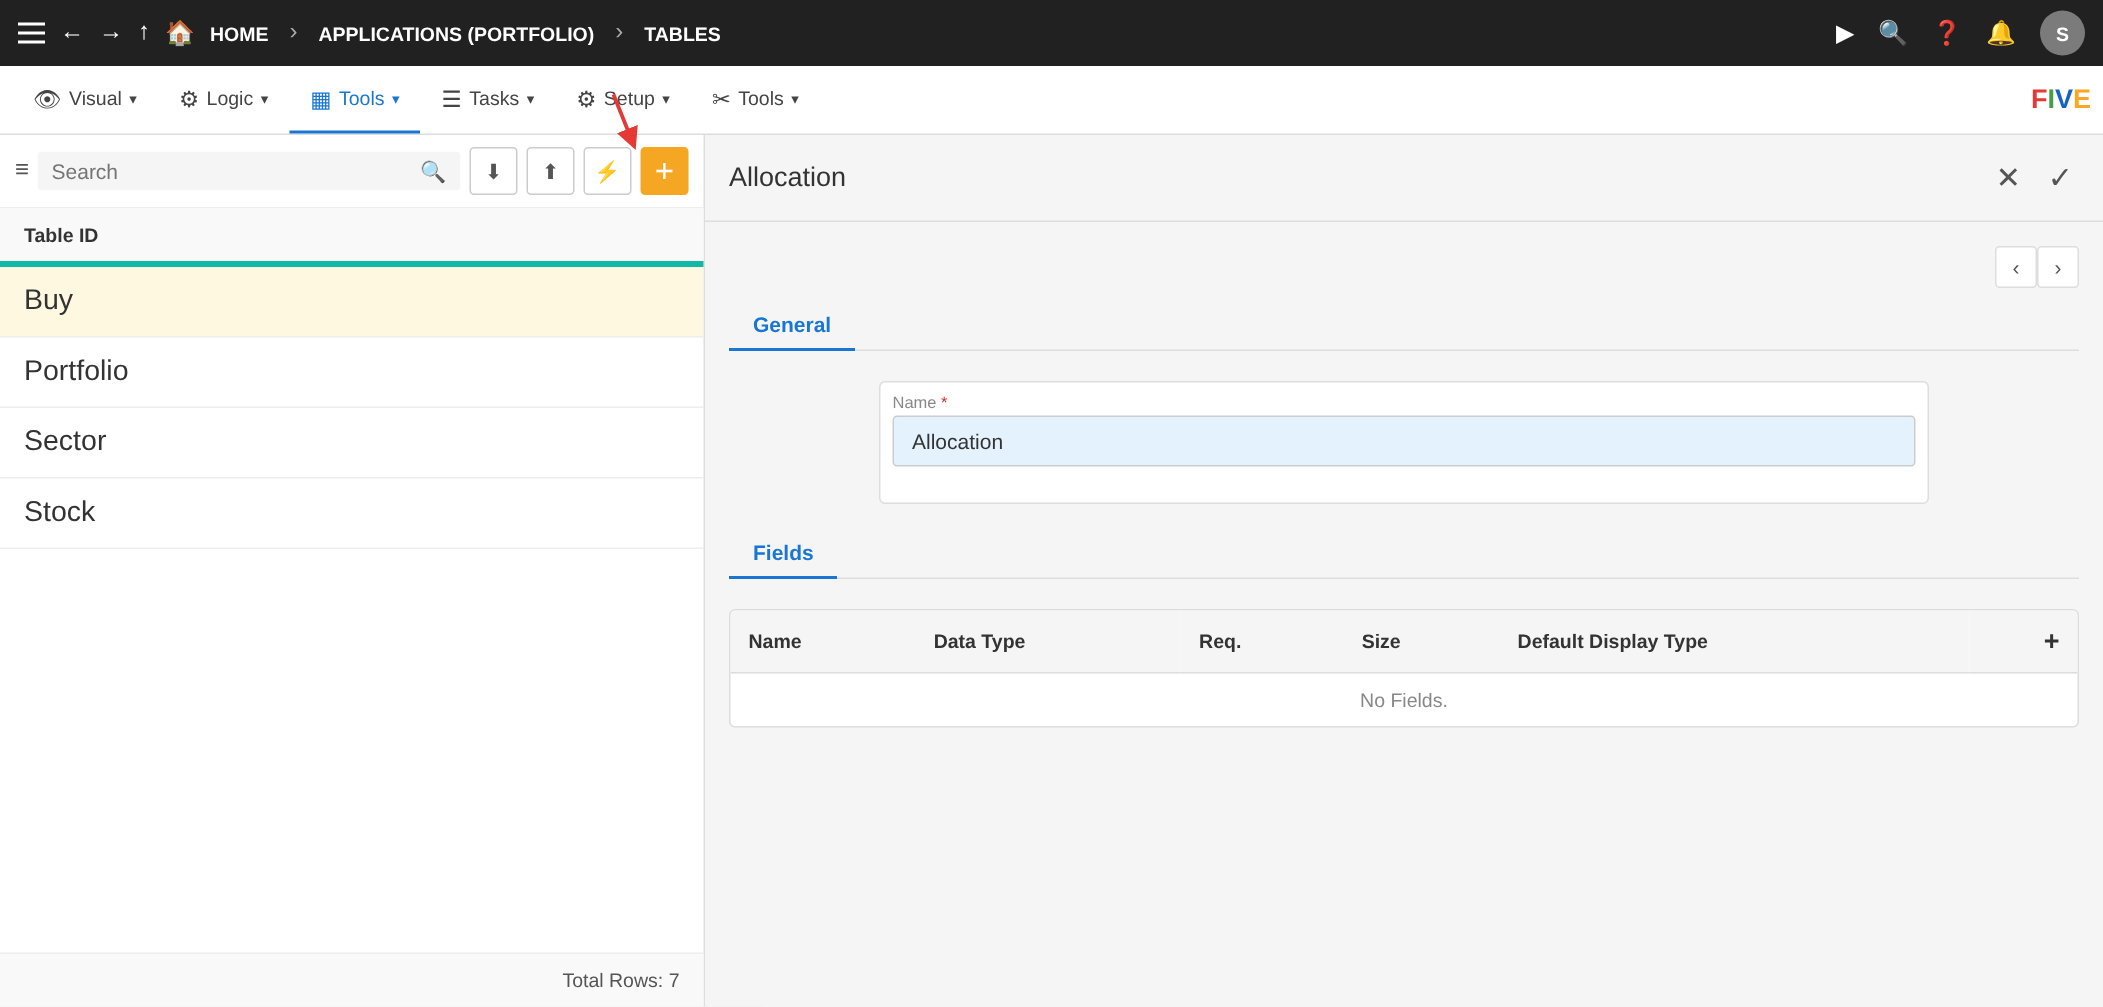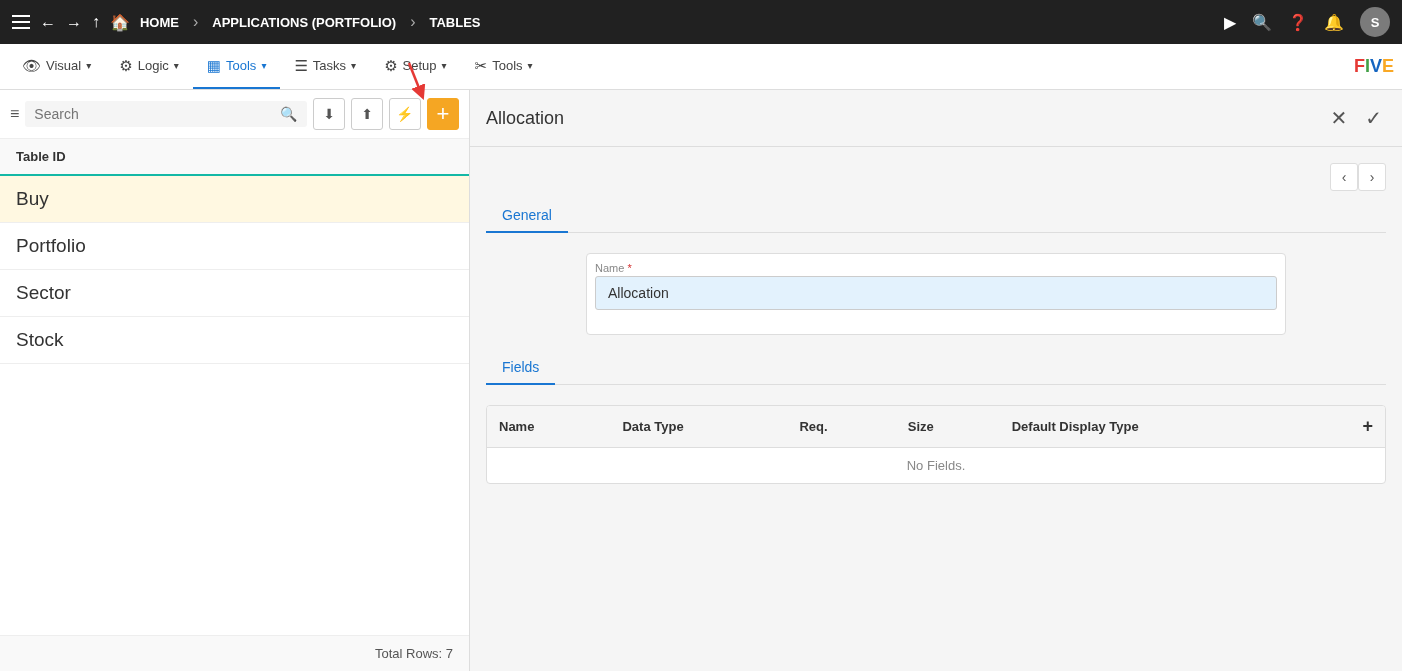--- a/index.html
+++ b/index.html
@@ -95,21 +95,21 @@
       width: 32px; height: 32px; display: flex; align-items: center; justify-content: center;
       border: 1px solid #ccc; border-radius: 3px; background: #fff; cursor: pointer; color: #555; font-size: 14px;
     }
     .toolbar-btn.primary { background: #f5a623; border-color: #f5a623; color: white; font-size: 20px; font-weight: bold; }
 
     .sidebar-header {
       padding: 10px 16px;
       font-size: 13px;
       font-weight: 600;
       color: #333;
-      border-bottom: 2px solid #14b8a6;
+      border-bottom: 4px solid #14b8a6;
       background: #f9f9f9;
     }
 
     .sidebar-list { flex: 1; overflow-y: auto; }
     .sidebar-item {
       padding: 12px 16px;
       font-size: 19px;
       color: #333;
       border-bottom: 1px solid #eee;
       cursor: pointer;
@@ -171,21 +171,21 @@
       padding: 8px 16px;
       font-size: 14px;
       cursor: pointer;
       color: #888;
       border-bottom: 2px solid transparent;
       margin-bottom: -1px;
     }
     .tab-item.active {
       color: #1976d2;
       border-bottom: 2px solid #1976d2;
-      font-weight: 400;
+      font-weight: 700;
     }
     .nav-arrow-btn {
       background: white; border: 1px solid #ddd; border-radius: 3px;
       width: 28px; height: 28px; display: flex; align-items: center; justify-content: center;
       cursor: pointer; font-size: 14px; color: #555;
     }
 
     
     .form-group { margin-bottom: 16px; }
     .field-label { font-size: 11px; color: #888; margin-bottom: 2px; display: block; }

